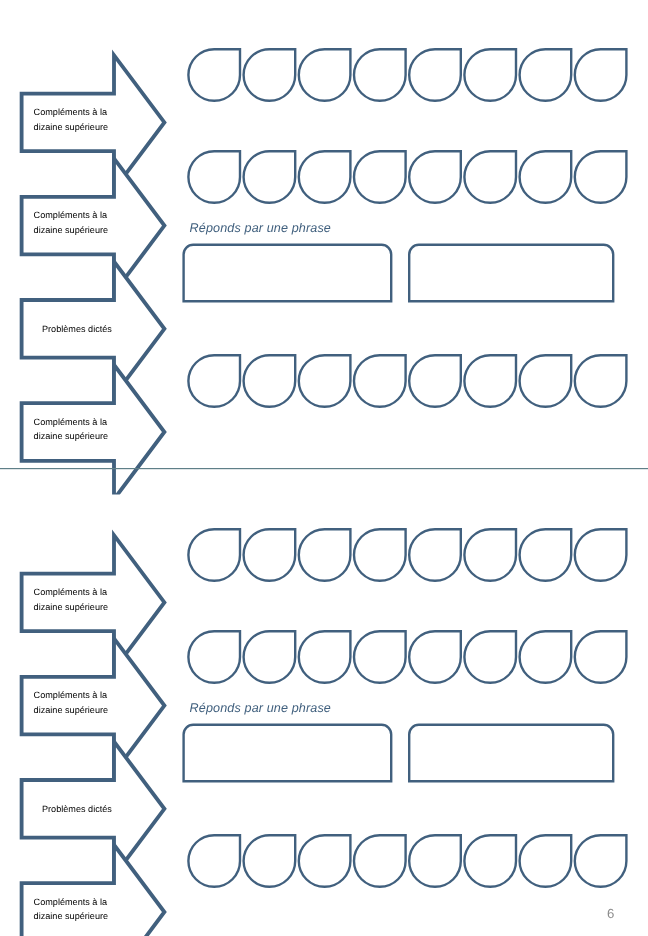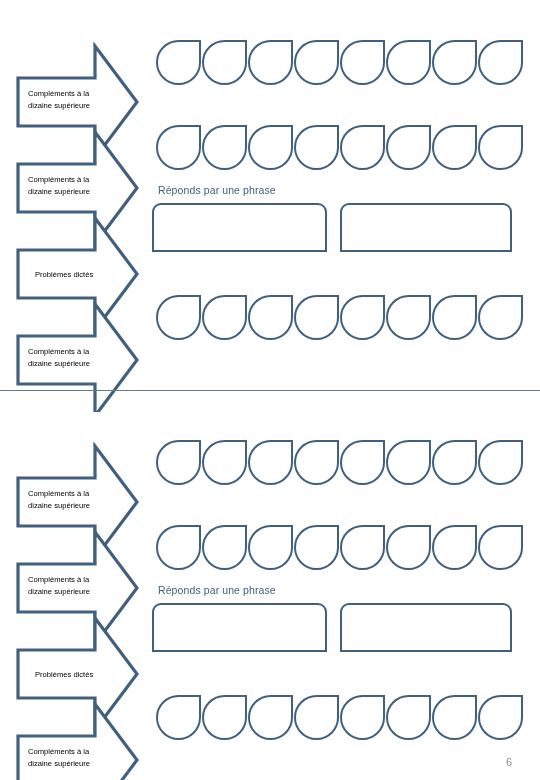--- a/index.html
+++ b/index.html
@@ -25,20 +25,21 @@
     width:45px;height:45px;
     box-sizing:border-box;
     border:2.5px solid var(--ink);
     border-radius:50% 0 50% 50%;
     background:#ffffff;
     flex:0 0 auto;
   }
 
   .phrase-label{
     position:absolute;
+    font-style:italic;
     font-size:10.5px;
     color:var(--ink);
     white-space:nowrap;
     letter-spacing:.1px;
   }
 
   .answer-row{position:absolute;display:flex;gap:13px;}
   .answer-box{
     box-sizing:border-box;
     border:2.5px solid var(--ink);

